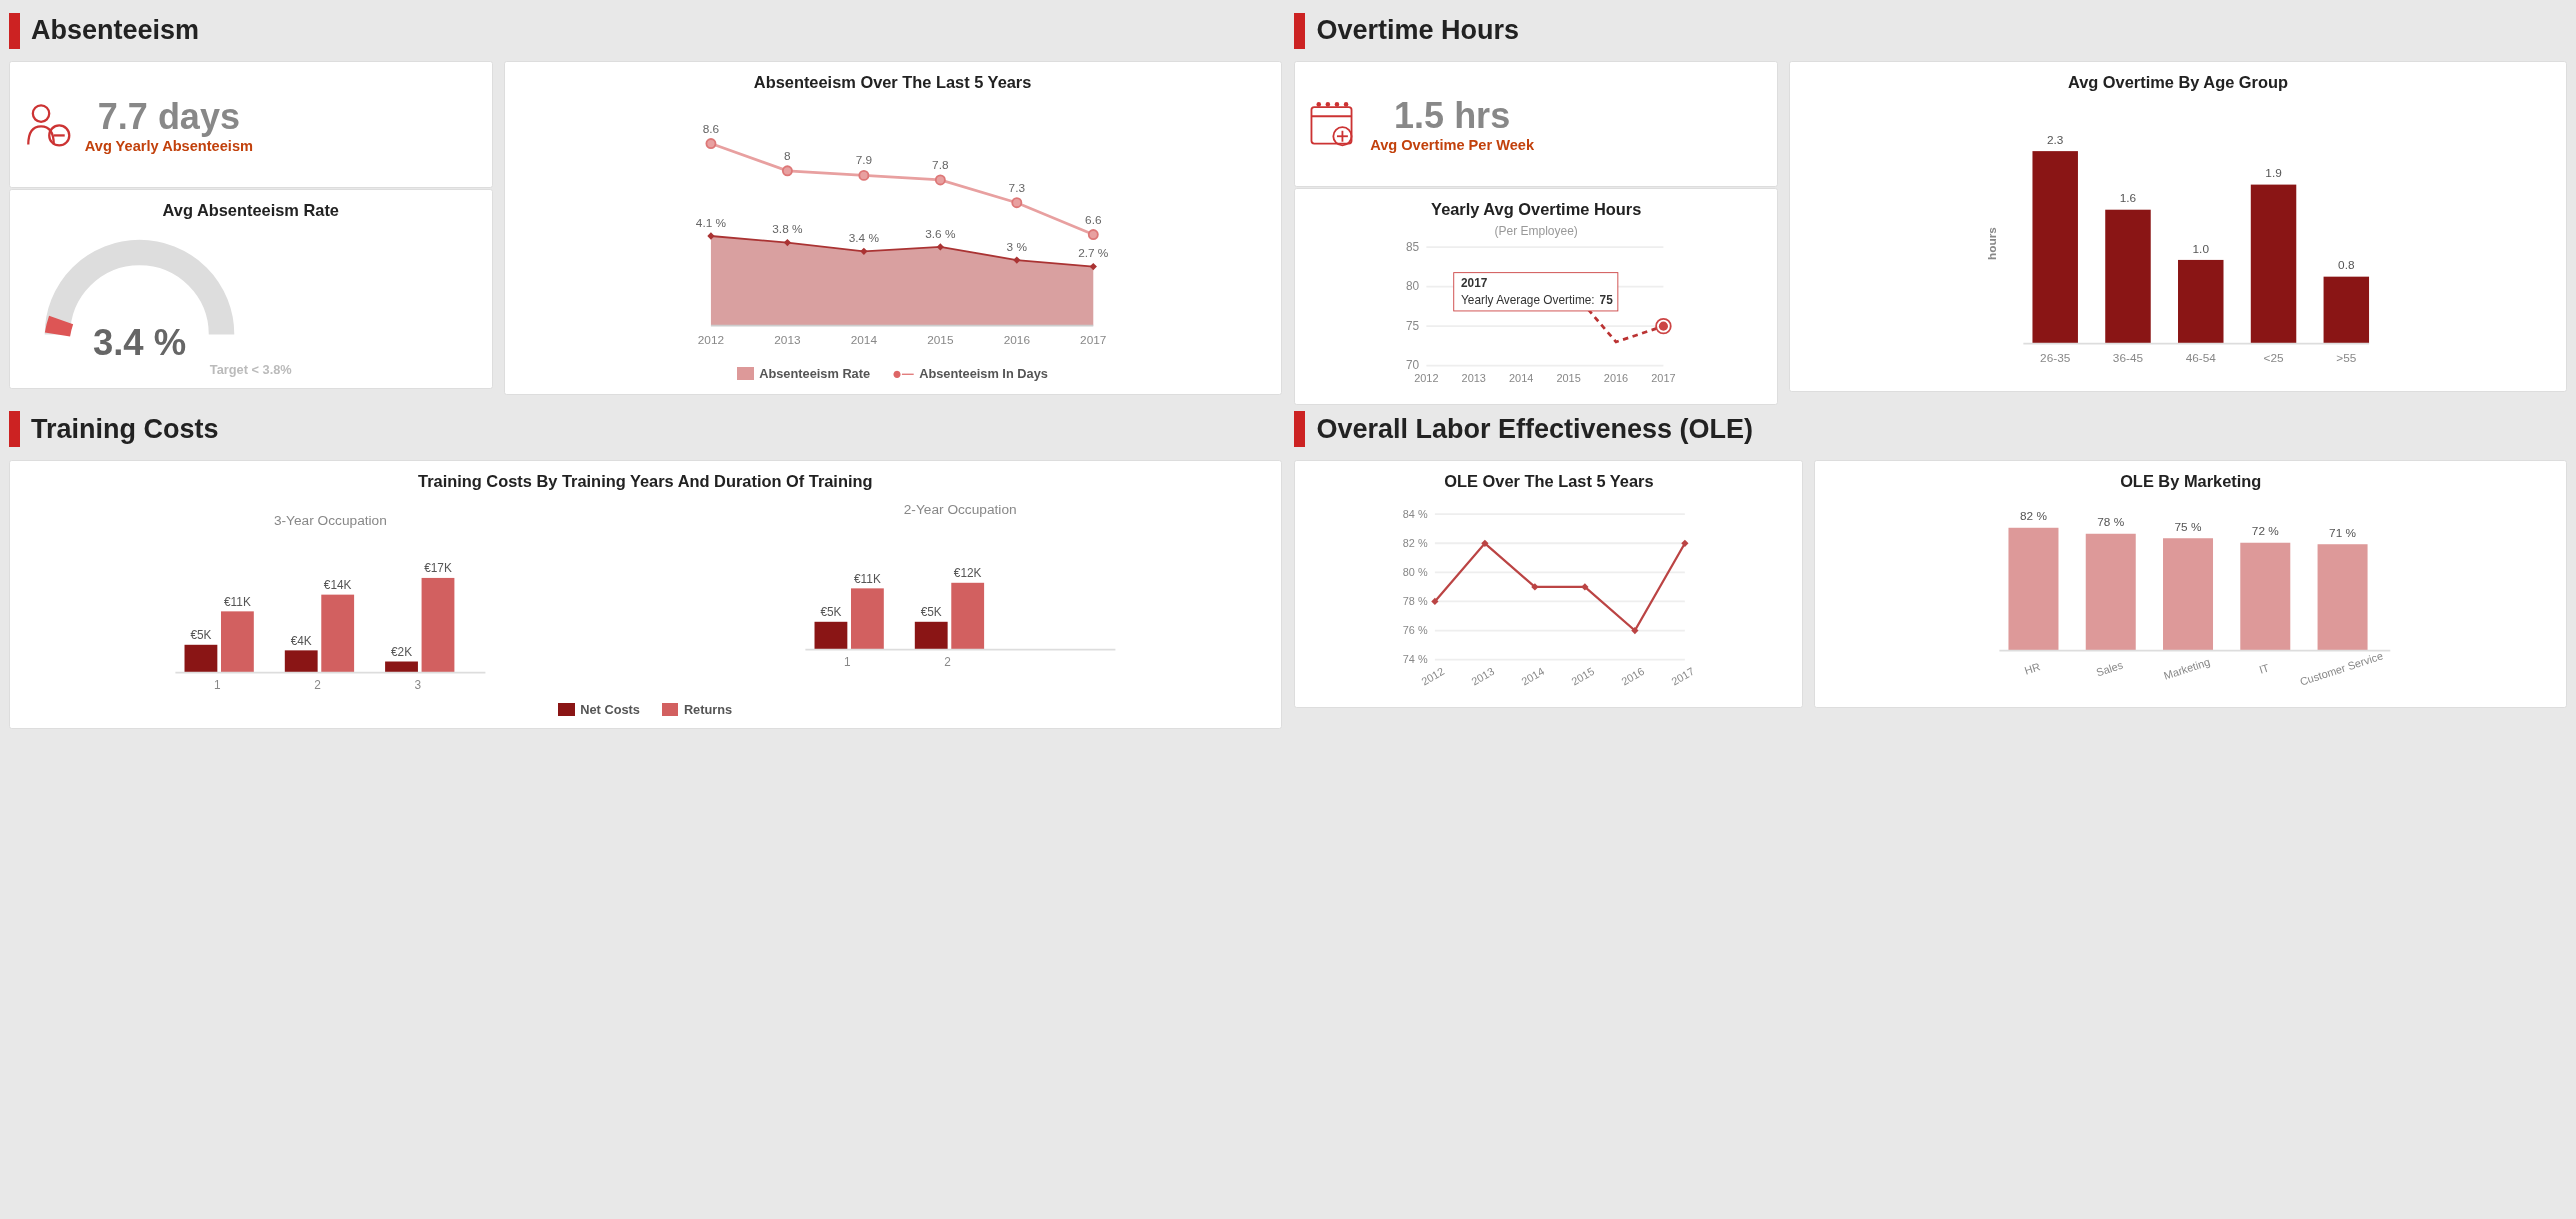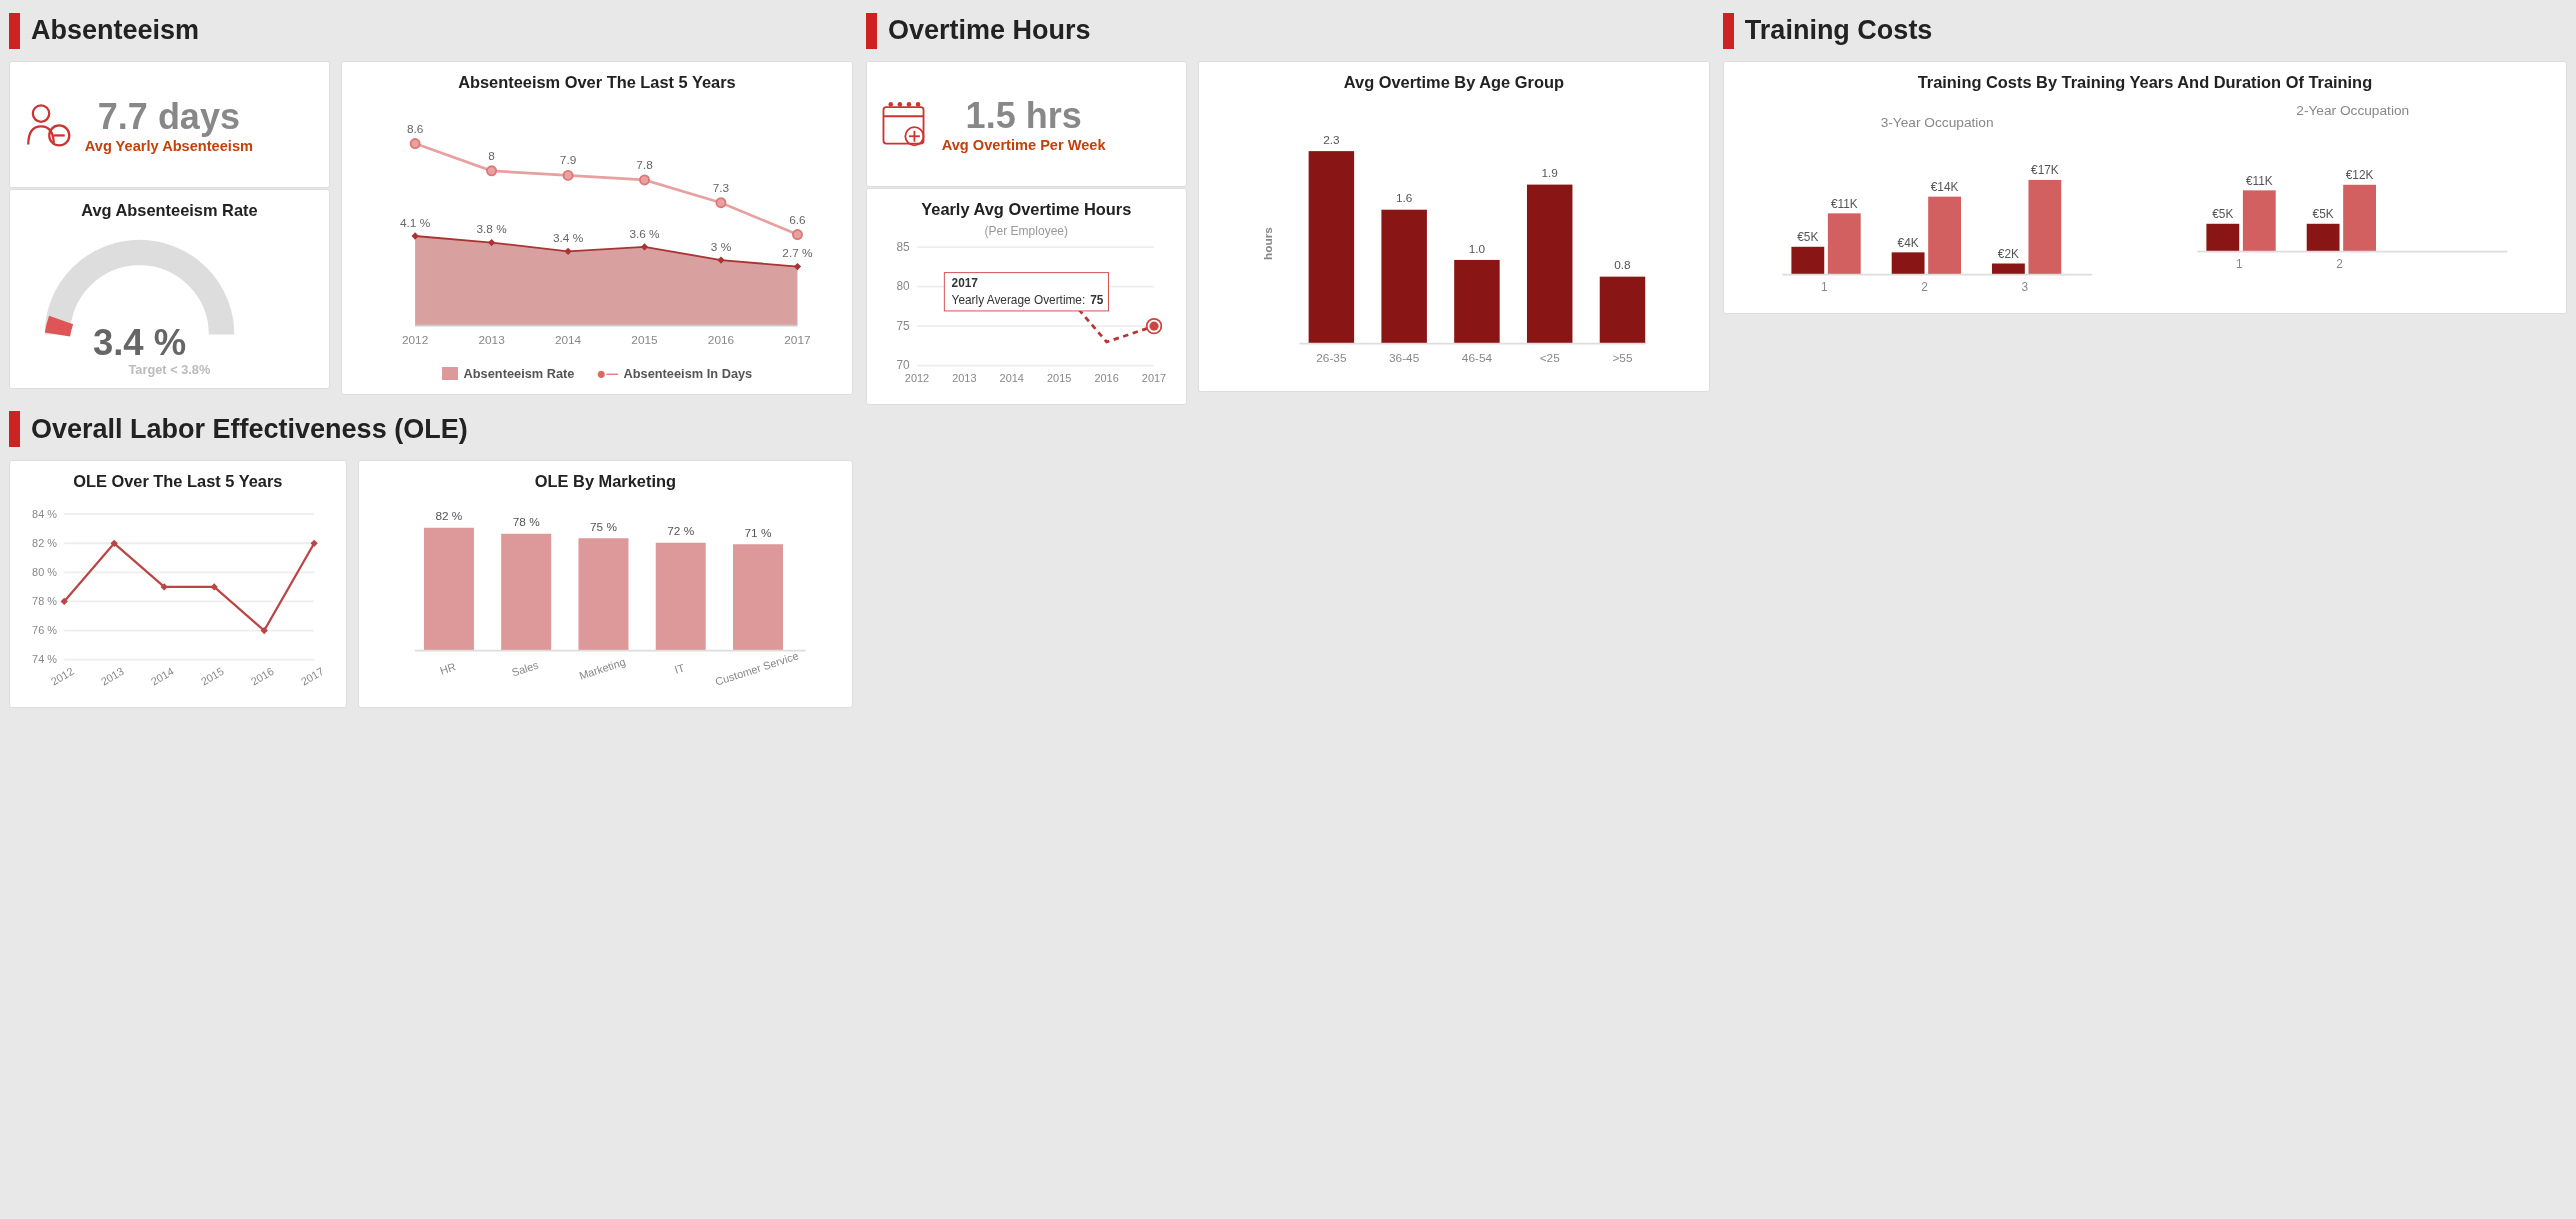--- a/index.html
+++ b/index.html
@@ -1,17 +1,17 @@
 <!DOCTYPE html>
 <html style="font-size:14.6px"><head>
 <meta charset="utf-8">
 <style>
 *{box-sizing:border-box;margin:0;padding:0}
 body{font-family:Arial,Helvetica,sans-serif;background:#e8e8e8;padding:9px}
-.grid{display:grid;grid-template-columns:1fr 1fr 1fr;gap:12.8px}
+.grid{display:grid;grid-template-columns:1fr 1fr;gap:12.8px}
 .panel{background:#e8e8e8}
 .section-title{display:flex;align-items:center;gap:11px;margin-bottom:9px;padding:3.6px 0}
 .red-bar{width:11px;height:36px;background:#c22}
 .section-title h2{font-size:27px;font-weight:700;color:#222}
 .cards{display:flex;gap:11px}
 .card{background:#fff;border:0.9px solid #ddd;border-radius:2.7px;padding:11px}
 .kpi{display:flex;align-items:center;gap:12.8px;flex:0 0 38%}
 .kpi-big{font-size:36px;font-weight:700;color:#888;text-align:center}
 .kpi-sub{font-size:14.6px;font-weight:700;color:#c2410c;text-align:center}
 .col{display:flex;flex-direction:column;gap:1px;flex:0 0 38%}
@@ -226,20 +226,30 @@
               <text x="66" y="158" font-size="13" fill="#888" text-anchor="middle">1</text>
               <rect x="140" y="109.44444444444444" width="36" height="30.555555555555557" fill="#8a1515"></rect>
               <text x="158" y="103.44444444444444" font-size="13" fill="#555" text-anchor="middle">€5K</text>
               <rect x="180" y="66.66666666666667" width="36" height="73.33333333333333" fill="#d26060"></rect>
               <text x="198" y="60.66666666666667" font-size="13" fill="#555" text-anchor="middle">€12K</text>
               <text x="176" y="158" font-size="13" fill="#888" text-anchor="middle">2</text>
               <path d="M20 140 L 360 140" fill="none" stroke="#ddd" stroke-width="2"></path>
             </svg>
       </div>
     </div>
+    <div class="legend">
+      <div class="legend-item">
+            <span class="sw" style="background:#8a1515"></span>
+            <span>Net Costs</span>
+          </div>
+      <div class="legend-item">
+            <span class="sw" style="background:#d26060"></span>
+            <span>Returns</span>
+          </div>
+    </div>
   </div>
 </div>
 
 <div class="panel">
   <div class="section-title">
     <div class="red-bar"></div>
     <h2>Overall Labor Effectiveness (OLE)</h2>
   </div>
   <div class="cards">
     <div class="card" style="flex:0 0 40%">

